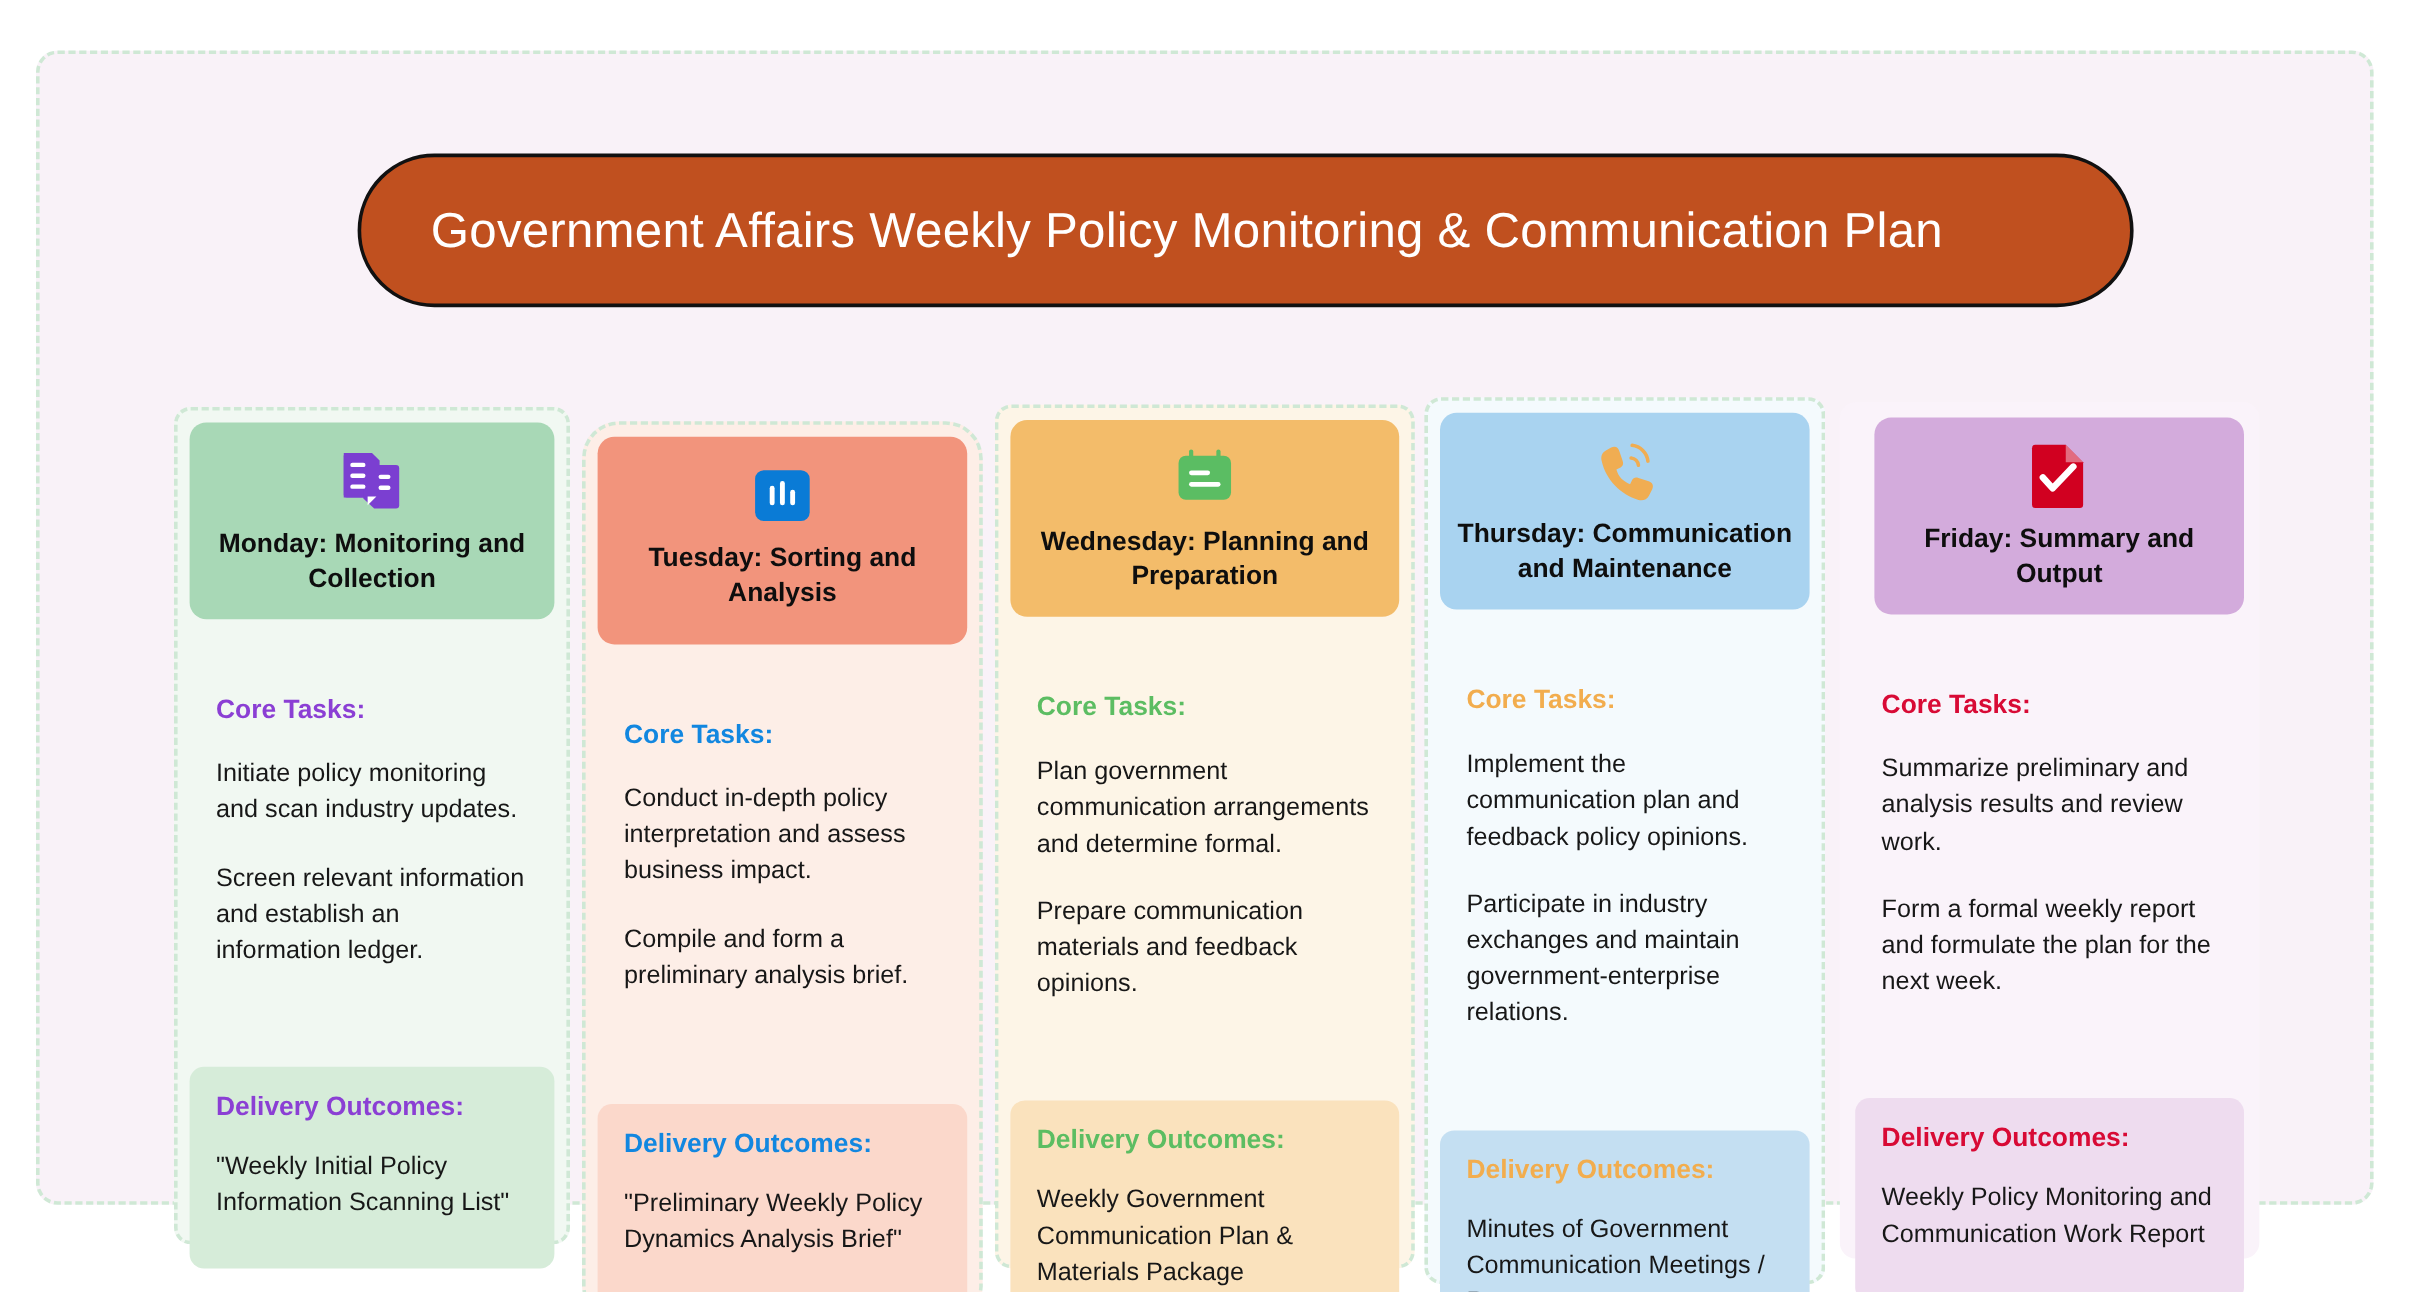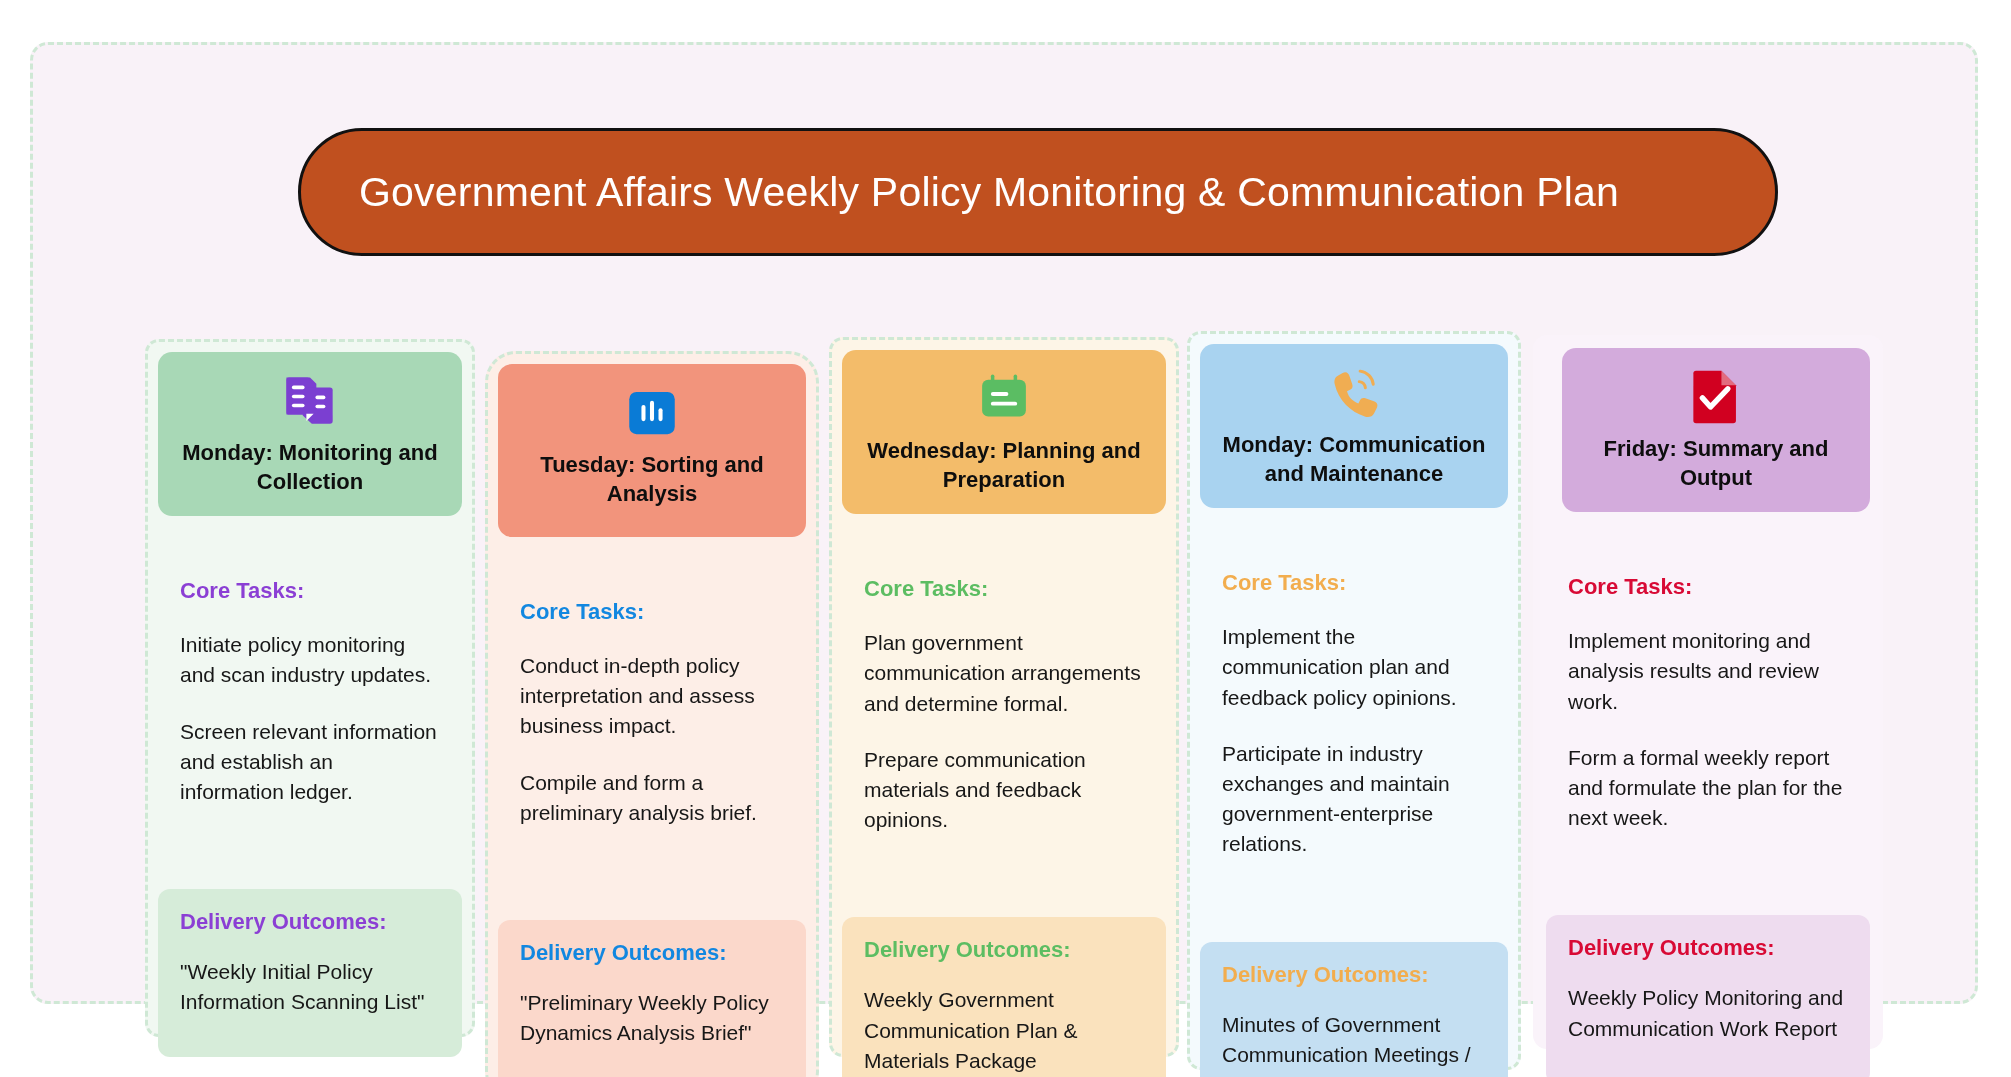--- a/index.html
+++ b/index.html
@@ -223,21 +223,21 @@
         <div class="col-head" style="background: rgb(169, 211, 240); height: 205px;">
           <div class="col-icon">
             <span>
               <svg width="56" height="56" viewBox="0 0 64 64">
       <path fill="#f0ad52" d="M19 9 c4 -2 7 0 8 4 l3 9 c1 3 0 5 -2 6 l-4 2 c2 7 6 11 13 14 l2 -4 c1 -2 3 -3 6 -2 l9 3 c4 1 6 4 4 8 l-3 6 c-2 4 -6 5 -10 4 C28 54 14 40 10 22 c-1 -4 0 -8 4 -10 z"></path>
       <path fill="none" stroke="#f0ad52" stroke-width="3.4" stroke-linecap="round" d="M39 7 a17 17 0 0 1 15 15"></path>
       <path fill="none" stroke="#f0ad52" stroke-width="3.4" stroke-linecap="round" d="M38 19 a8 8 0 0 1 7 7"></path>
     </svg>
             </span>
           </div>
-          <div class="col-title">Monday: Communication and Maintenance</div>
+          <div class="col-title">Thursday: Communication and Maintenance</div>
         </div>
         <div class="col-body" style="height: 330px;">
           <div class="sec-label" style="color: rgb(242, 173, 78);">Core Tasks:</div>
           <div class="task">Implement the communication plan and feedback policy opinions.</div>
           <div class="task">Participate in industry exchanges and maintain government-enterprise relations.</div>
         </div>
         <div style="flex: 1 1 auto;"></div>
         <div class="col-foot" style="background: rgb(196, 223, 242); min-height: 170px;">
           <div class="foot-label" style="color: rgb(242, 173, 78);">Delivery Outcomes:</div>
           <div class="foot-text">Minutes of Government Communication Meetings / Report</div>
@@ -251,21 +251,21 @@
       <path fill="#d10020" d="M6 3 h28 l16 16 v39 a3 3 0 0 1 -3 3 h-41 a3 3 0 0 1 -3 -3 v-52 a3 3 0 0 1 3 -3 z"></path>
       <path fill="#f0c4cd" d="M34 3 l16 16 h-16 z" opacity="0.55"></path>
       <path fill="none" stroke="#ffffff" stroke-width="6" stroke-linecap="round" stroke-linejoin="round" d="M13 33 l9 10 l19 -20"></path>
     </svg>
             </span>
           </div>
           <div class="col-title">Friday: Summary and Output</div>
         </div>
         <div class="col-body" style="height: 330px;">
           <div class="sec-label" style="color: rgb(216, 10, 53);">Core Tasks:</div>
-          <div class="task">Implement monitoring and analysis results and review work.</div>
+          <div class="task">Summarize preliminary and analysis results and review work.</div>
           <div class="task">Form a formal weekly report and formulate the plan for the next week.</div>
         </div>
         <div style="flex: 1 1 auto;"></div>
         <div class="col-foot" style="background: rgb(238, 220, 239); min-height: 170px;">
           <div class="foot-label" style="color: rgb(216, 10, 53);">Delivery Outcomes:</div>
           <div class="foot-text">Weekly Policy Monitoring and Communication Work Report</div>
         </div>
       </div>
     </div>
 

